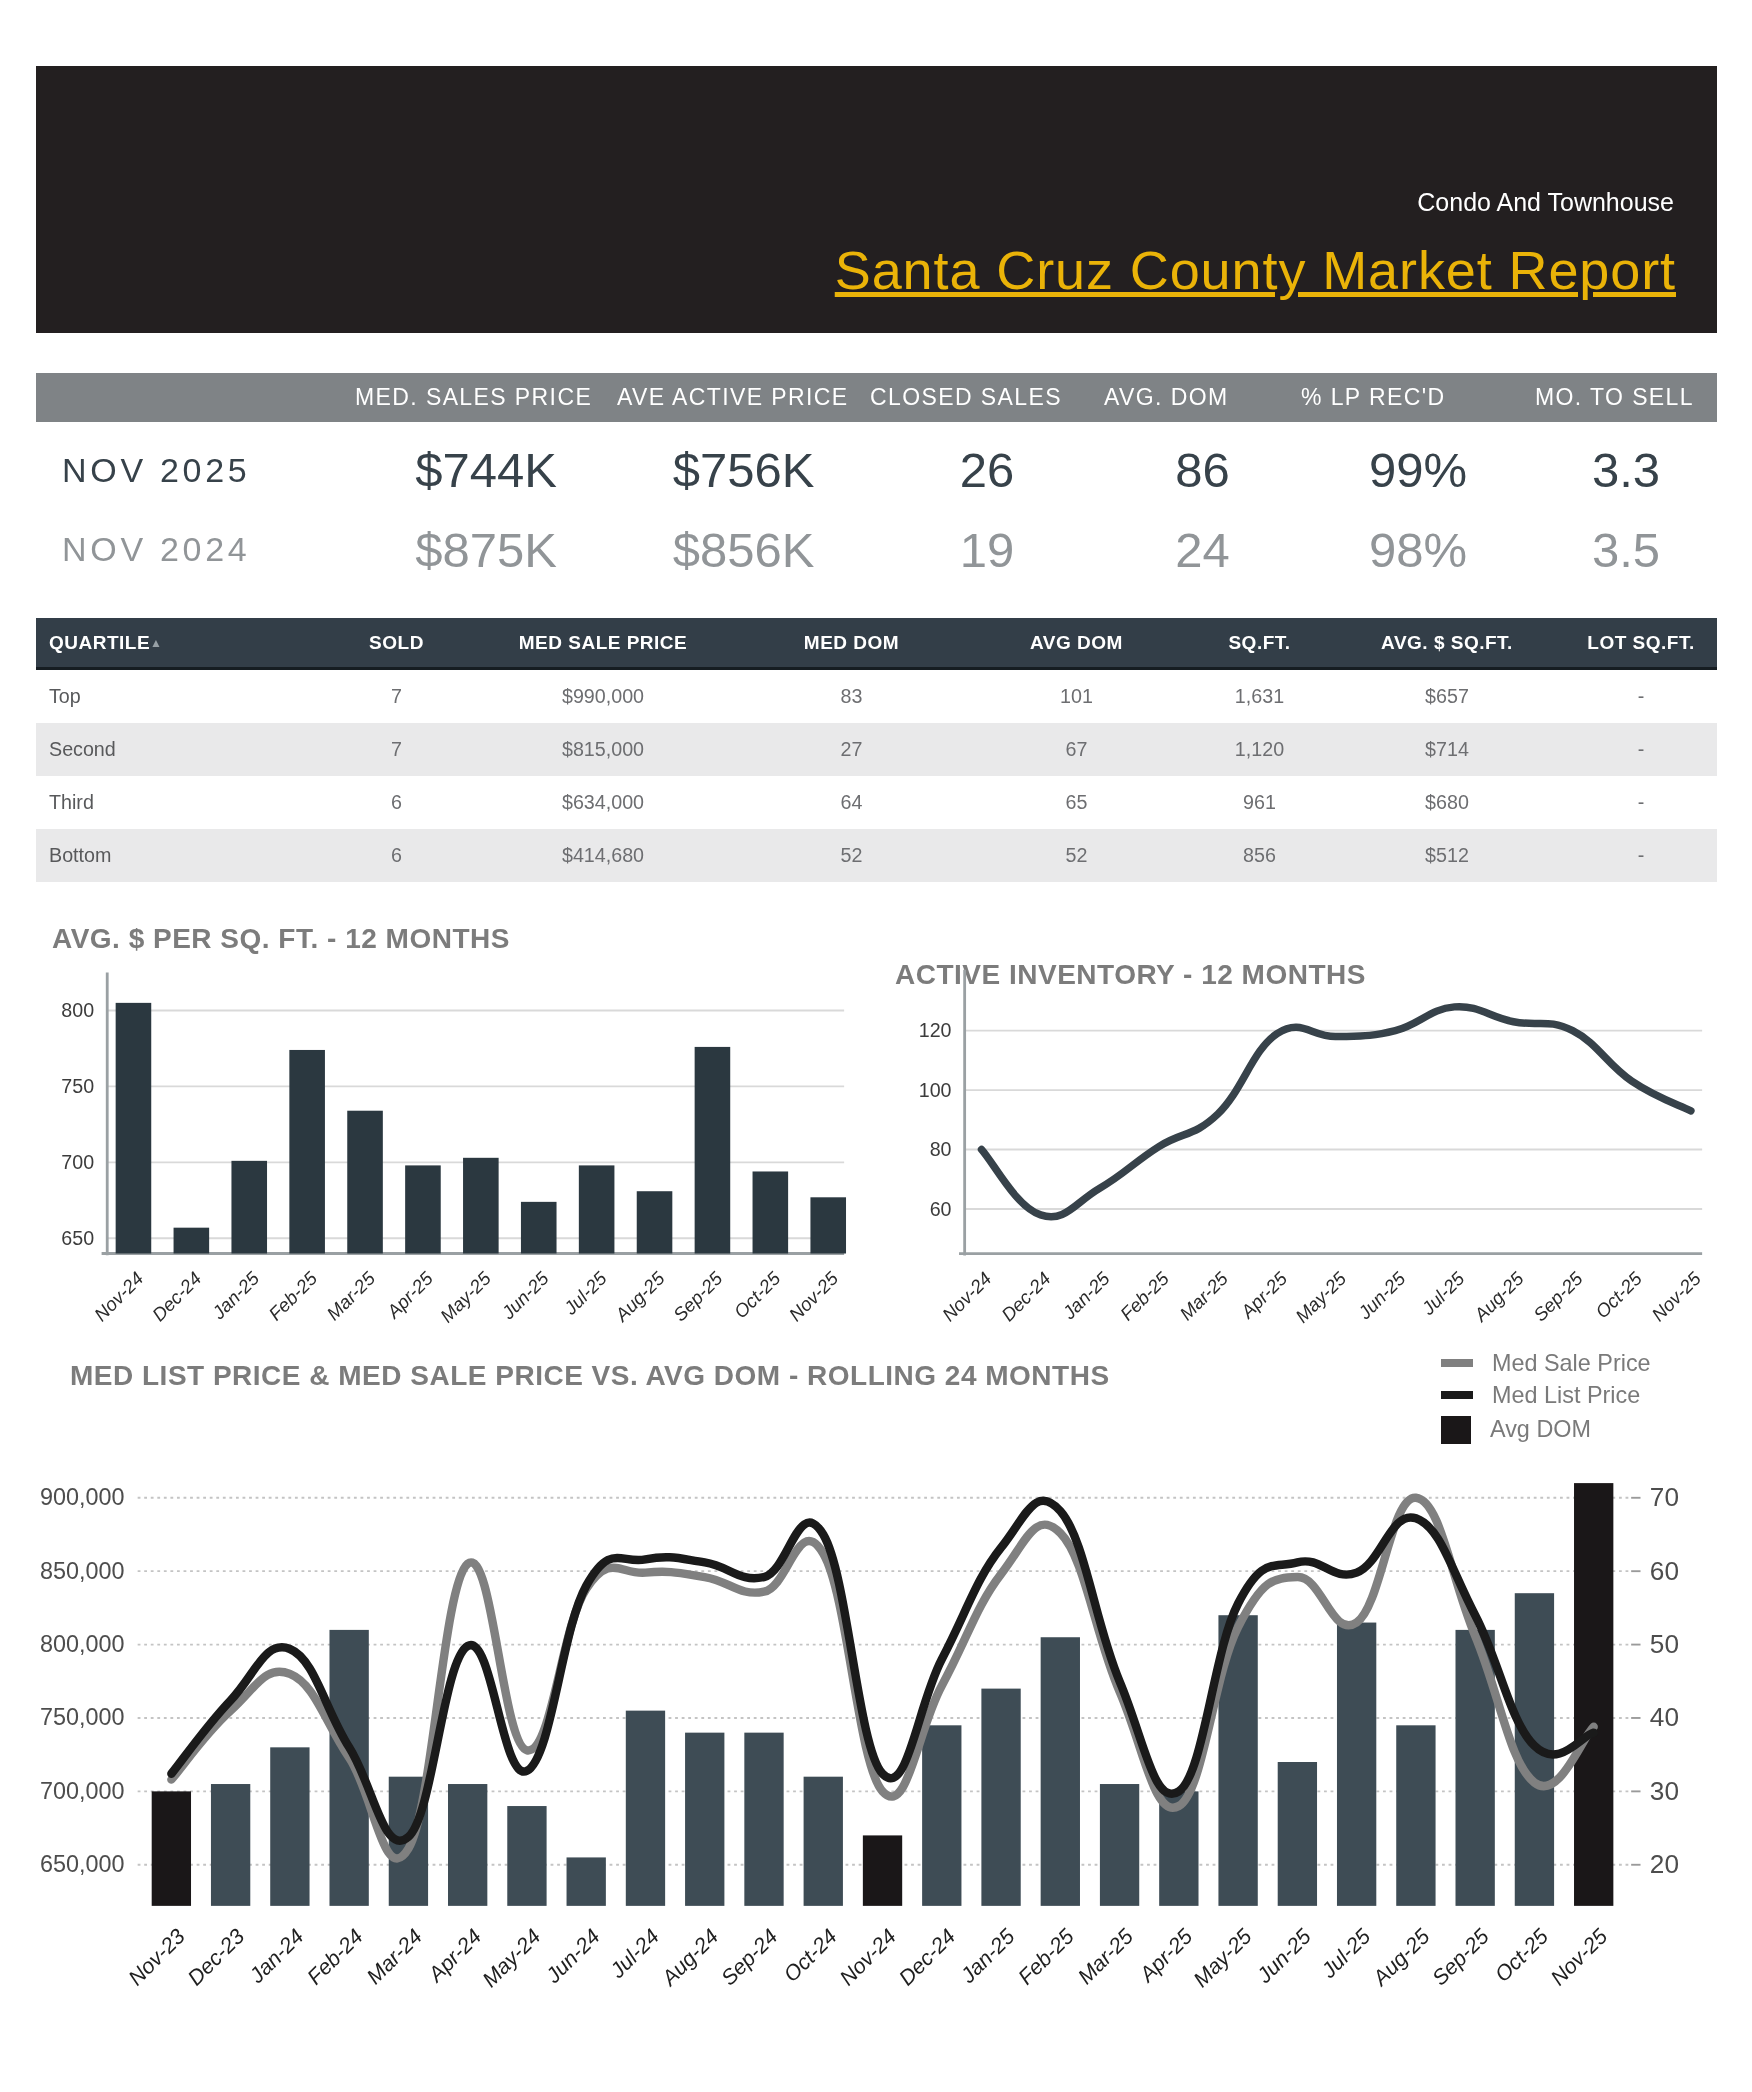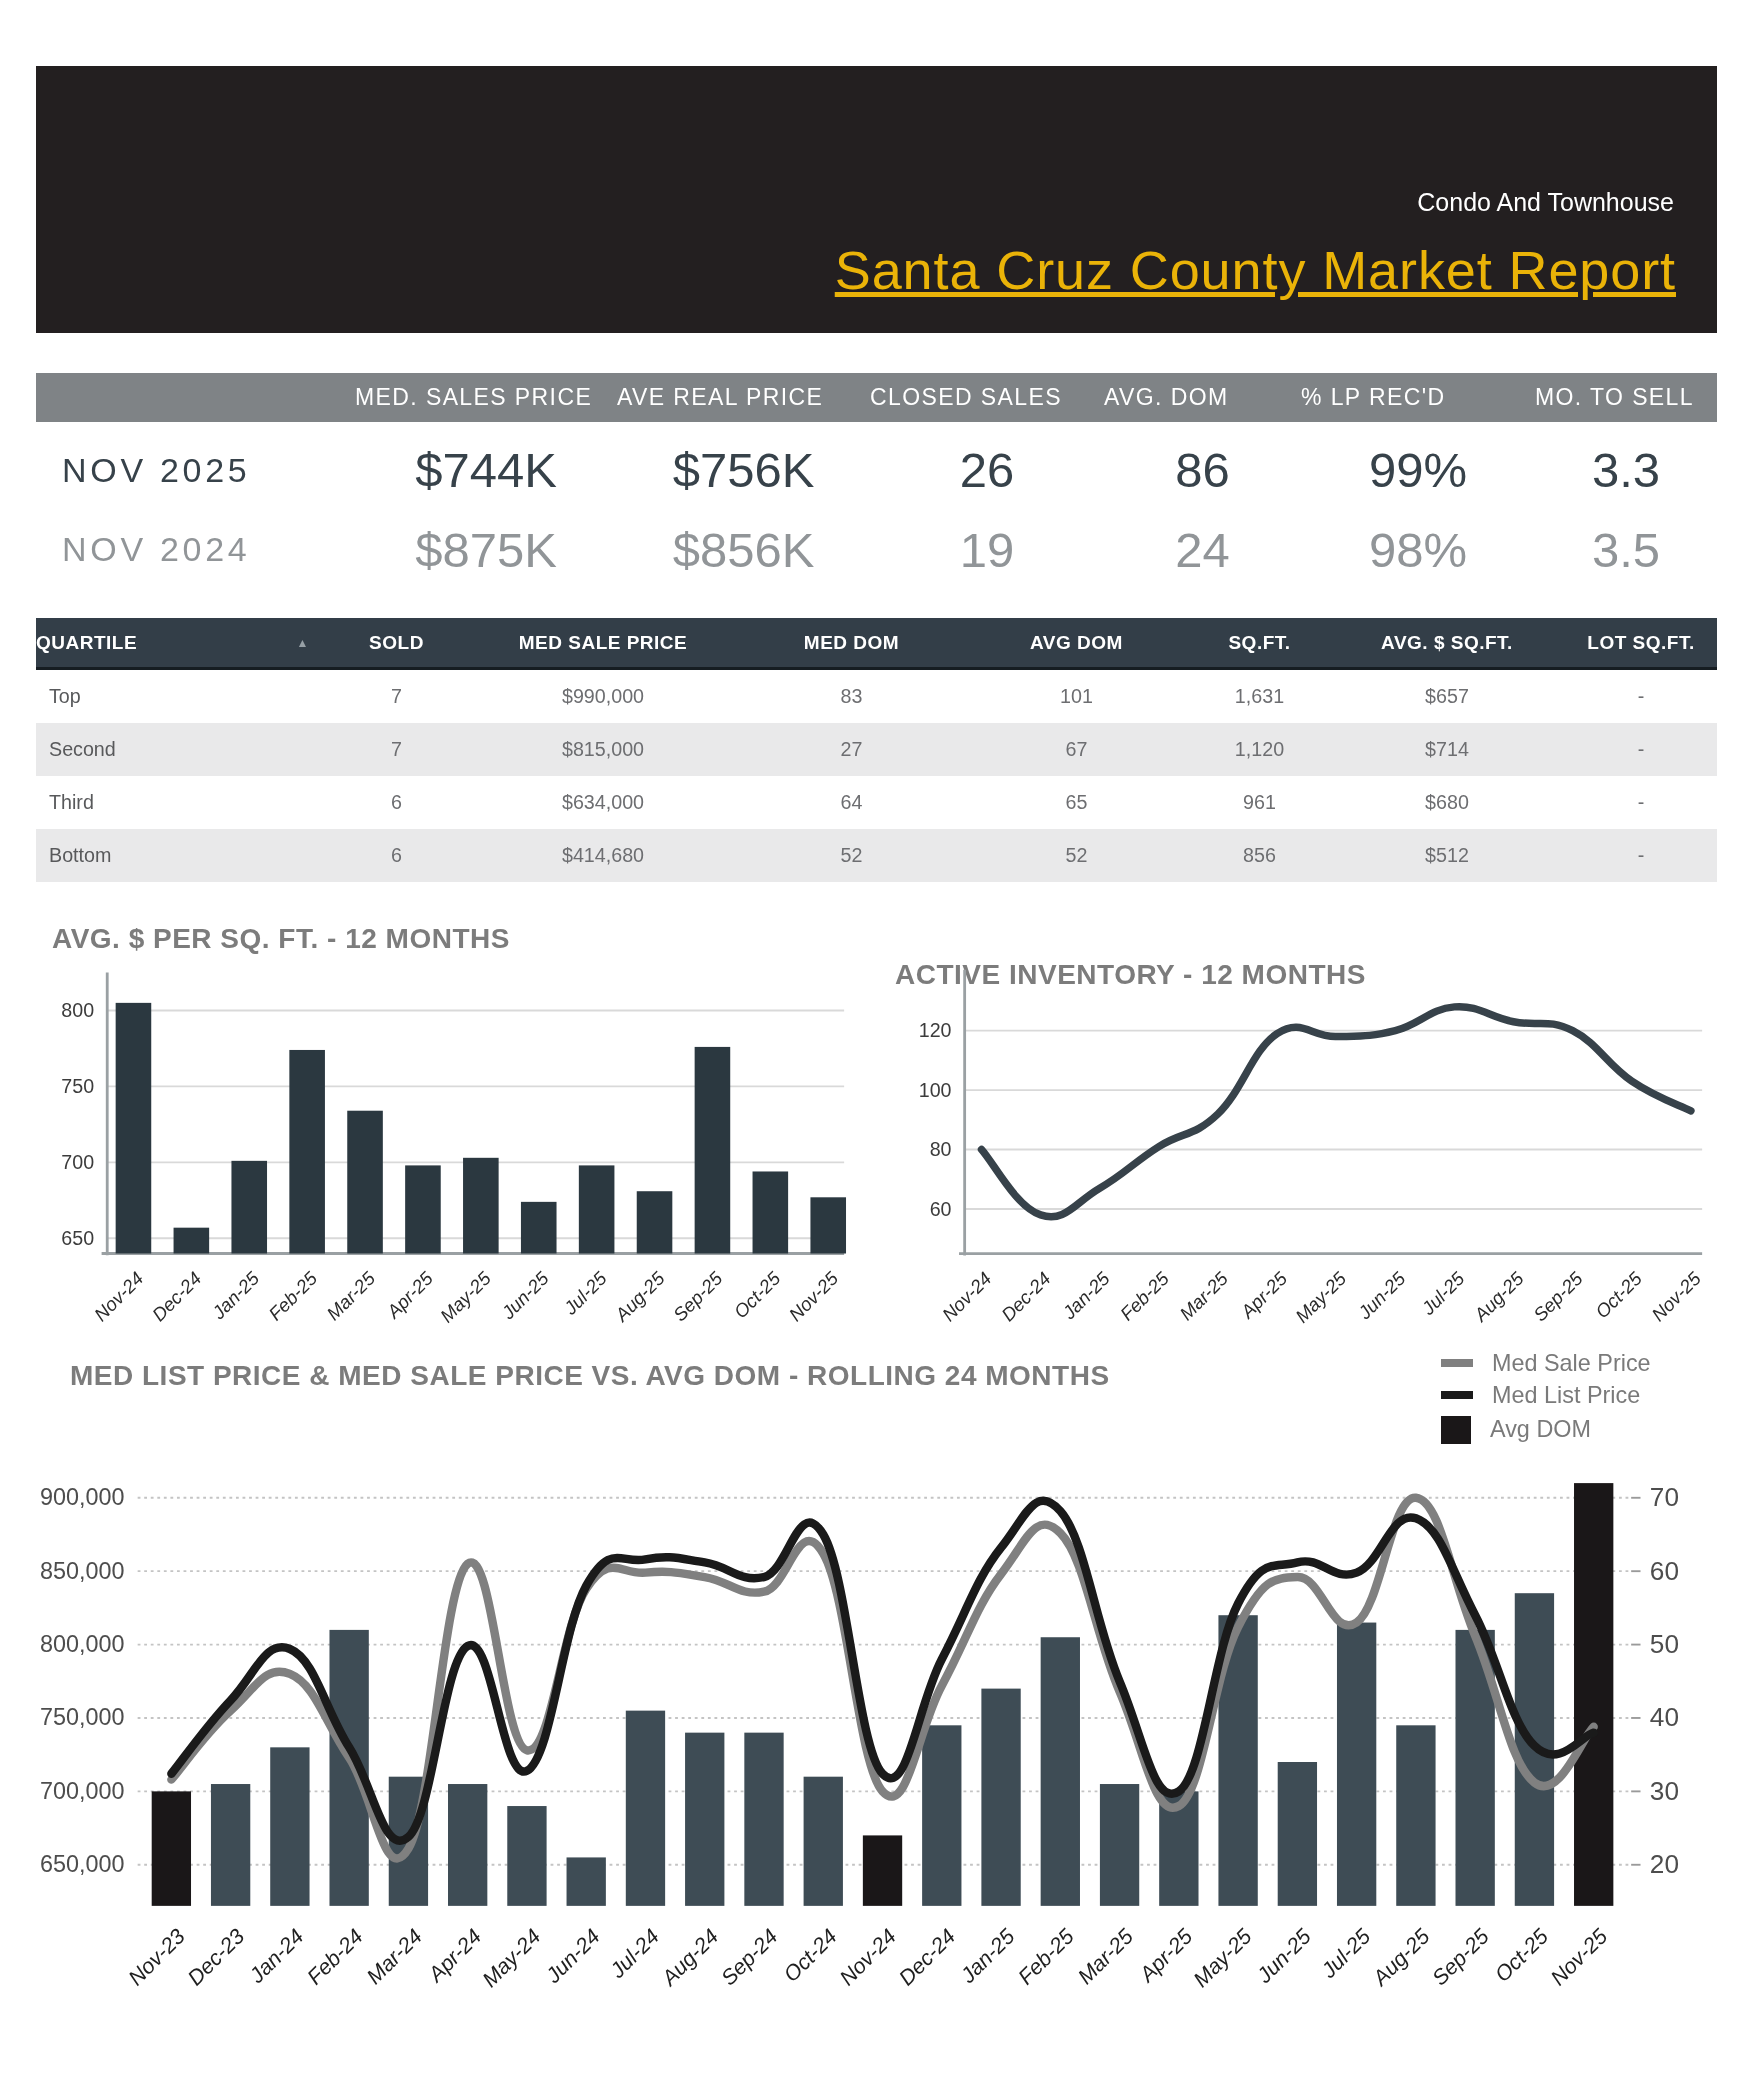--- a/index.html
+++ b/index.html
@@ -25,21 +25,21 @@
   .sum-label{font-size:34px;letter-spacing:3.7px;padding-left:26px;align-self:center;}
   .sum-val{font-size:49px;text-align:center;align-self:center;}
   .row-now{color:#37424a;}
   .row-prev{color:#919598;}
 
   
   .qt{position:absolute;left:36px;top:618px;width:1681px;}
   .qgrid{display:grid;grid-template-columns:290px 141px 272px 225px 225px 141px 234px 154px;}
   .qt-head{background:#333e48;height:49px;border-bottom:3.7px solid #161d22;}
   .qt-head .c{color:#ffffff;font-weight:bold;font-size:19px;letter-spacing:0.5px;text-align:center;align-self:center;}
-  .qt-head .c.first{text-align:left;display:flex;align-items:center;justify-content:space-between;}
+  .qt-head .c.first{text-align:left;padding-left:13px;display:flex;align-items:center;}
   .sort-tri{font-size:12px;color:#97a0a6;padding-right:17px;}
   .qt-row{height:53px;}
   .qt-row .c{font-size:19.7px;color:#6d6e71;text-align:center;align-self:center;}
   .qt-row .c.first{text-align:left;padding-left:13px;color:#58595b;}
   .stripe{background:#e9e9ea;}
 
   
   .chart-title{position:absolute;color:#7c7c7c;font-size:28px;font-weight:bold;letter-spacing:0.5px;}
   .csvg{position:absolute;}
   svg text{font-family:"Liberation Sans",sans-serif;}
@@ -57,21 +57,21 @@
 <div class="page">
 
   <div class="hdr">
     <div class="hdr-type">Condo And Townhouse</div>
     <div class="hdr-title">Santa Cruz County Market Report</div>
   </div>
 
   <div class="sum-head sumgrid">
     <div class="c"></div>
     <div class="c">MED. SALES PRICE</div>
-    <div class="c">AVE REAL PRICE</div>
+    <div class="c">AVE ACTIVE PRICE</div>
     <div class="c">CLOSED SALES</div>
     <div class="c">AVG. DOM</div>
     <div class="c">% LP REC'D</div>
     <div class="c">MO. TO SELL</div>
   </div>
 
   <div class="sum-row1 sumgrid row-now">
     <div class="sum-label">NOV 2025</div>
     <div class="sum-val">$744K</div>
     <div class="sum-val">$756K</div>

